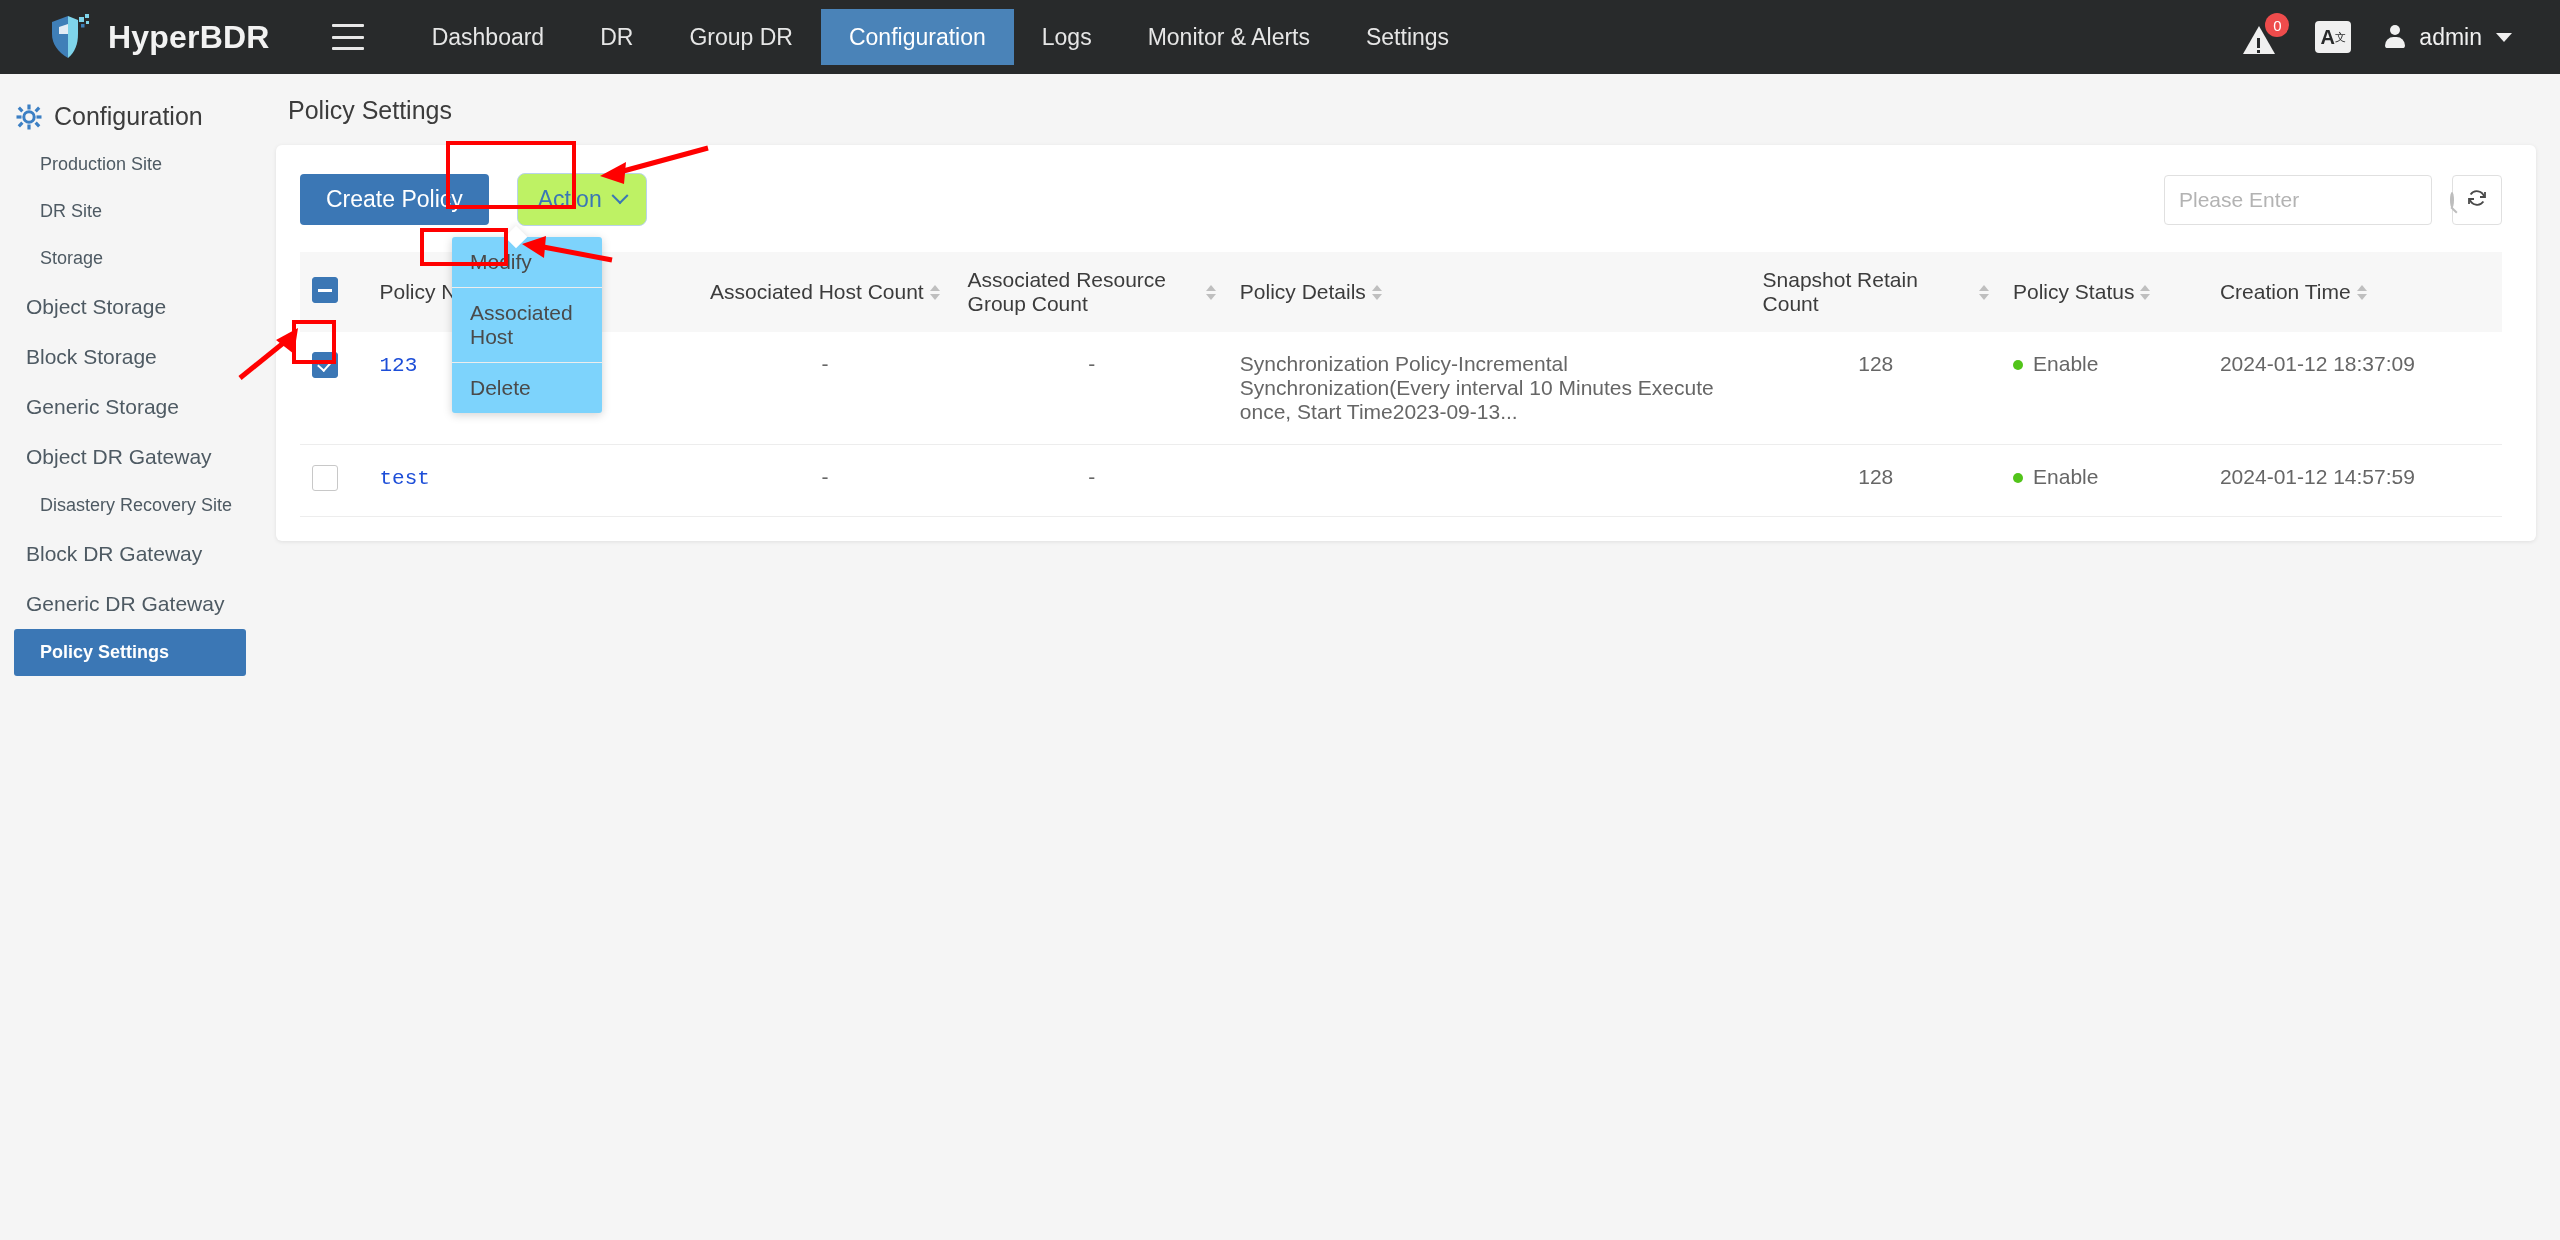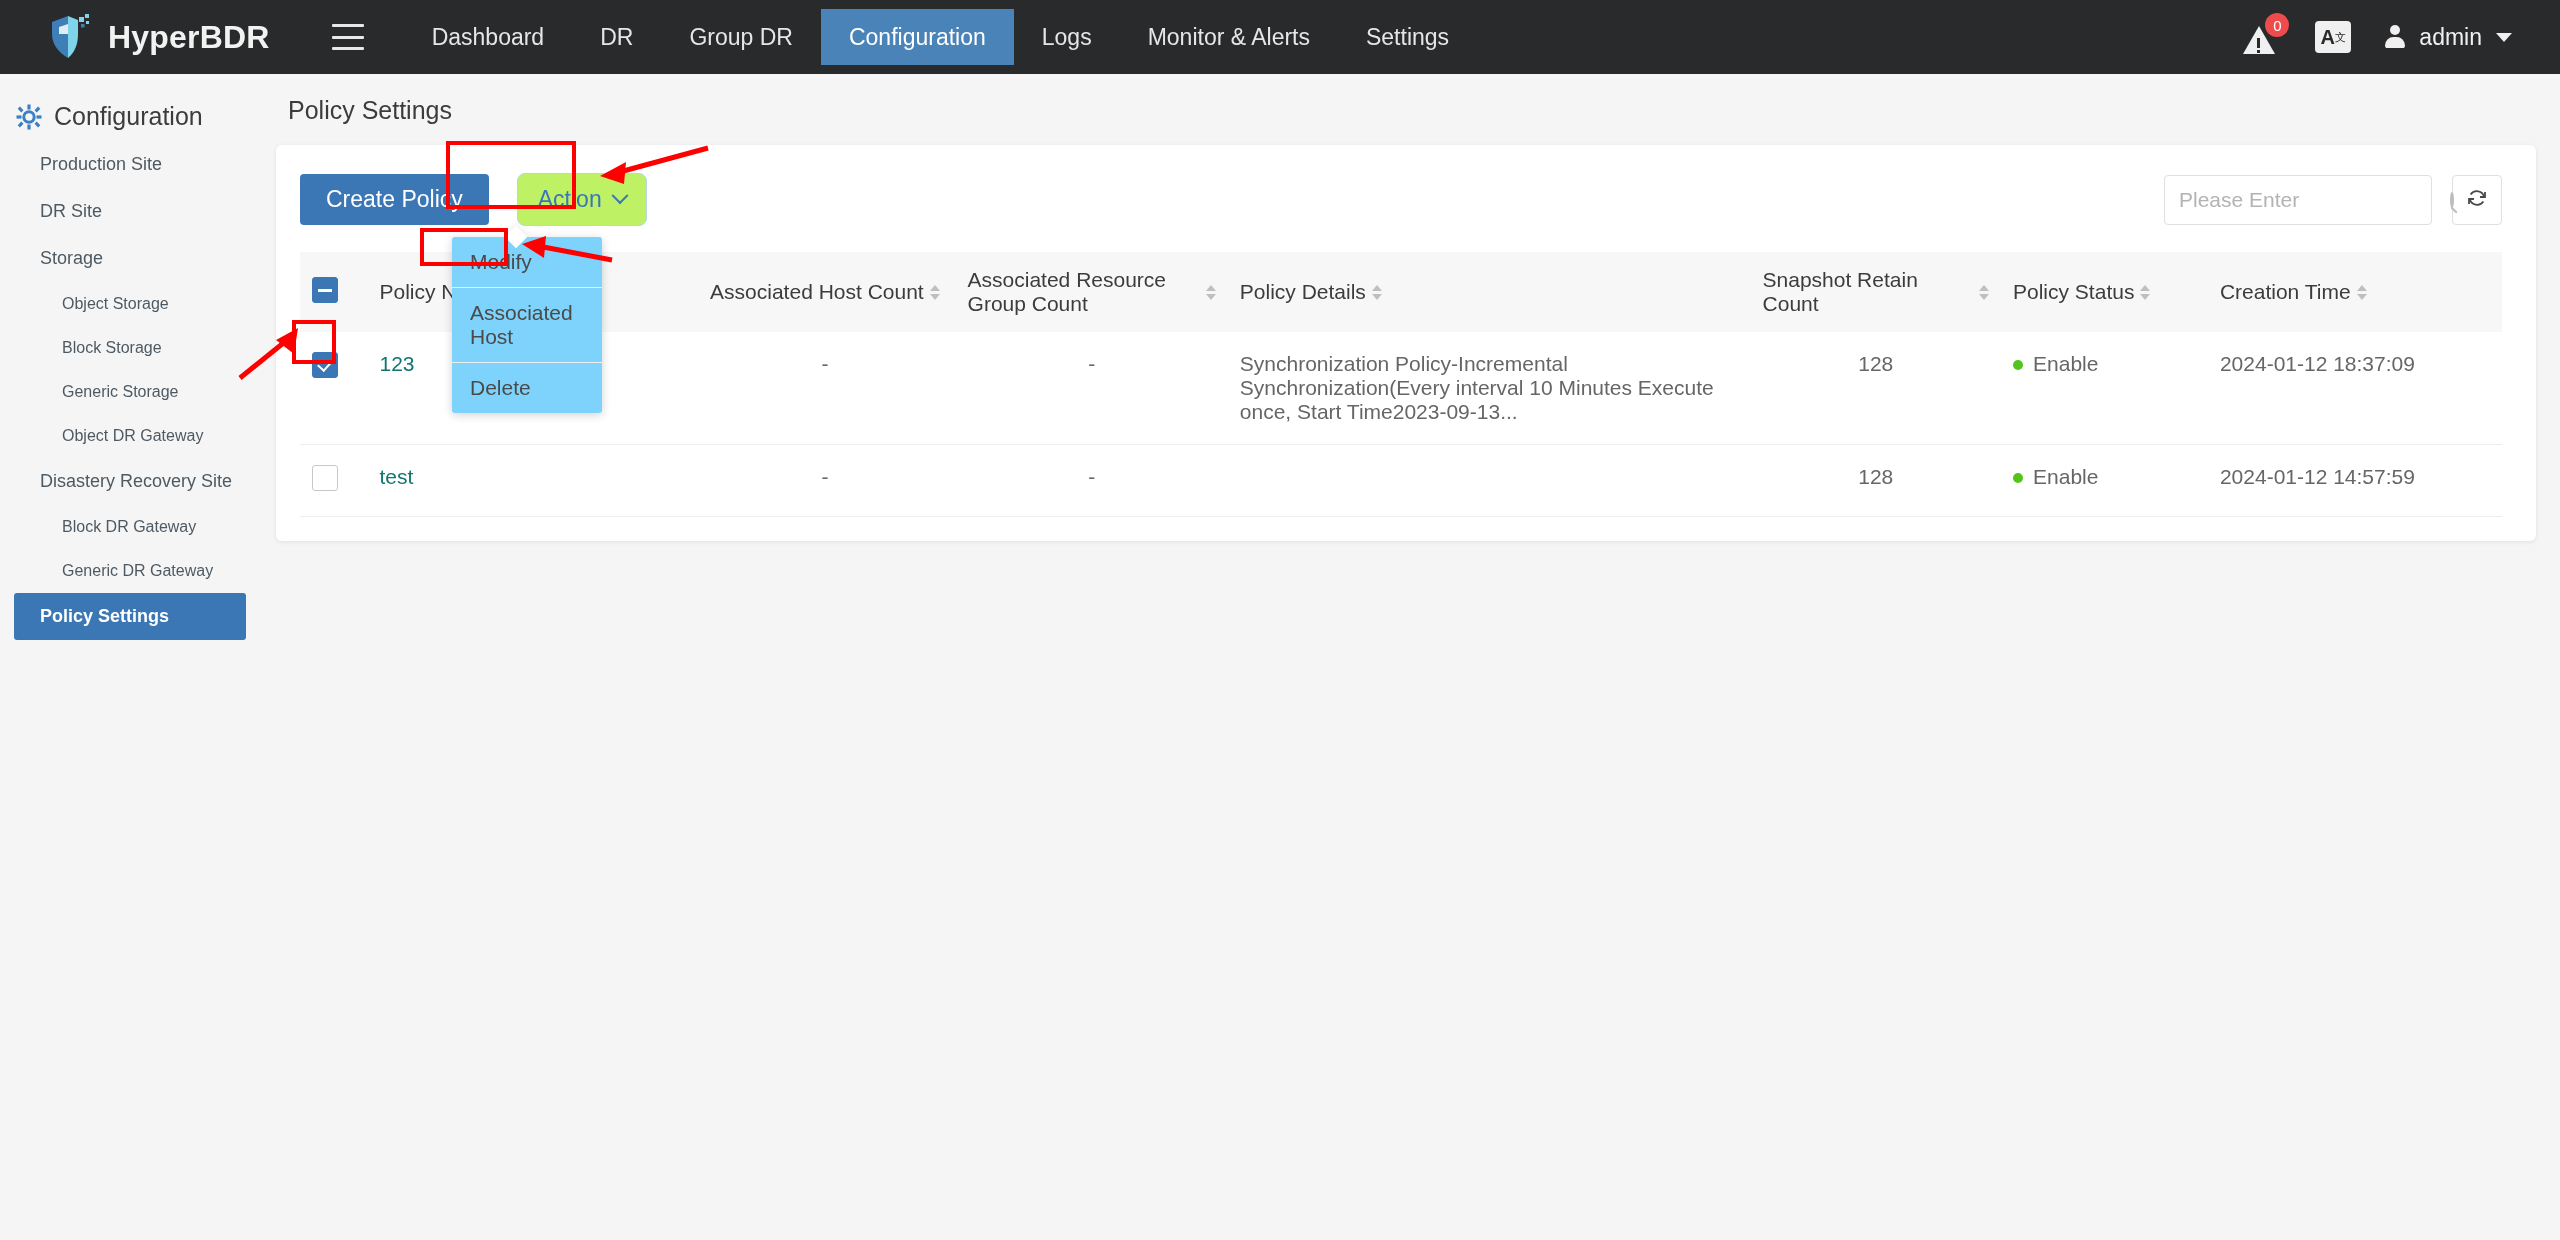--- a/index.html
+++ b/index.html
@@ -77,21 +77,21 @@
   
   .sidebar { width: 268px; flex: 0 0 268px; background: #f5f5f5; padding-top: 18px; }
   .side-head {
     display: flex; align-items: center; gap: 12px;
     padding: 10px 0 10px 16px; font-size: 25px; color: #3c3c3c;
   }
   .gear-glyph { width: 26px; height: 26px; position: relative; color: #3b7fc4; font-size: 25px; line-height: 26px; }
   .side-item {
     font-size: 18px; color: #4e5a63; padding: 13px 0 13px 40px; cursor: pointer;
   }
-  .side-item.sub { padding-left: 62px; font-size: 16px; }
+  .side-item.sub { padding-left: 26px; font-size: 21px; }
   .side-item.active {
     background: #3b77b5; color: #ffffff; border-radius: 3px;
     margin: 0 22px 0 14px; padding-left: 26px; font-weight: bold;
   }
 
   
   .main { flex: 1; padding: 0 24px 0 8px; position: relative; }
   .page-title { font-size: 25px; color: #3c3c3c; padding: 22px 0 20px 12px; }
   .card {
     background: #fff; border-radius: 6px; padding: 28px 34px 24px 24px;
@@ -178,21 +178,21 @@
   }
   .cb.checked { background: #3b77b5; border-color: #3b77b5; }
   .cb.checked::after {
     content: ""; position: absolute; left: 8px; top: 3px; width: 7px; height: 13px;
     border-right: 2.5px solid #fff; border-bottom: 2.5px solid #fff; transform: rotate(42deg);
   }
   .cb.indet { background: #3b77b5; border-color: #3b77b5; }
   .cb.indet::after {
     content: ""; position: absolute; left: 5px; top: 11px; width: 14px; height: 3px; background: #fff;
   }
-  .link { color: #0f766e; cursor: pointer; }
+  .link { color: #1d4ed8; cursor: pointer; font-family: Liberation Mono, monospace; }
   .status-dot {
     display: inline-block; width: 10px; height: 10px; border-radius: 50%;
     background: #52c41a; margin-right: 10px; vertical-align: middle;
   }
   .ctr { text-align: center; }
 
   
   col.c-cb   { width: 62px; }
   col.c-name { width: 300px; }
   col.c-hc   { width: 240px; }

